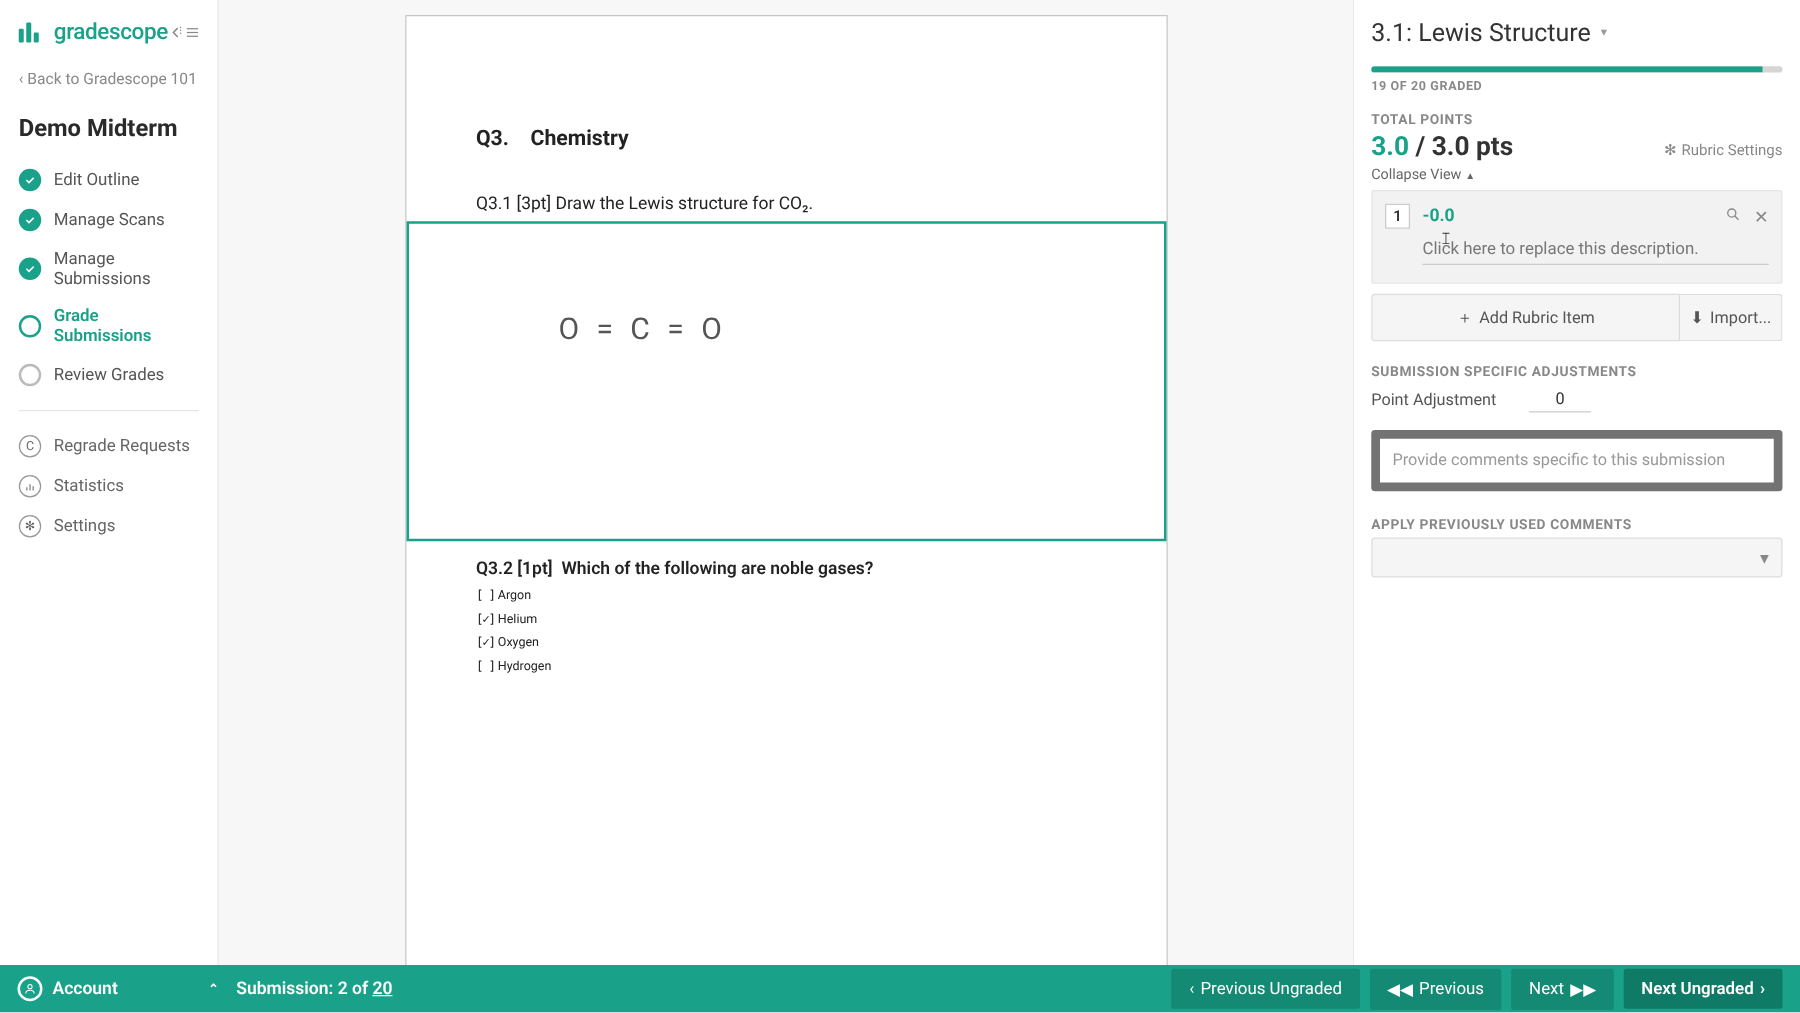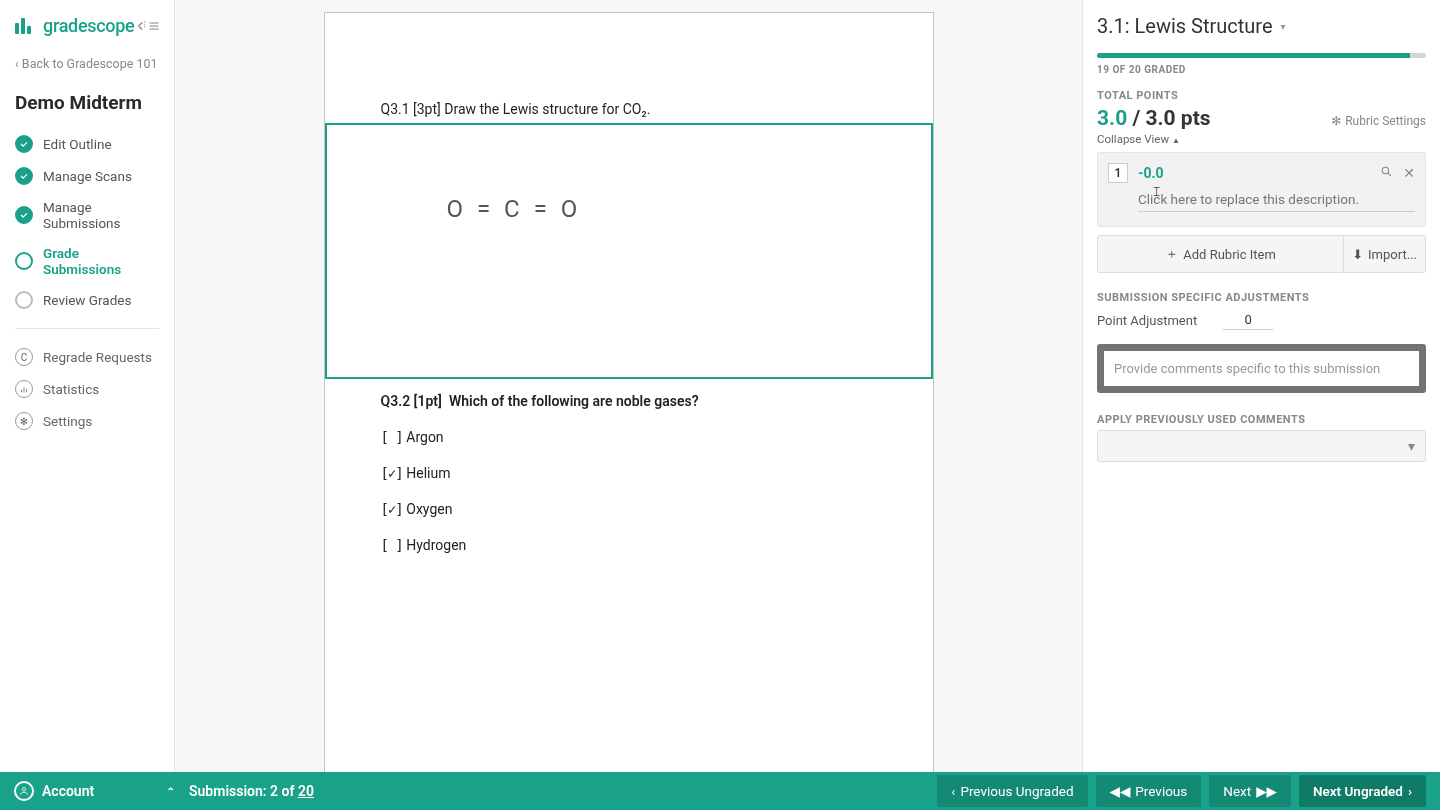--- a/index.html
+++ b/index.html
@@ -31,21 +31,21 @@
 .nav-sec { display:flex; align-items:center; gap:10px; padding:7px 0; font-size:13.5px; color:#666; cursor:pointer; }
 .nav-sec .sec-icon { width:18px; height:18px; border:1.5px solid #999; border-radius:50%; display:flex; align-items:center; justify-content:center; font-size:10px; color:#666; flex-shrink:0; }
 
 
 .content { flex:1; background:#f7f7f7; display:flex; justify-content:center; overflow:auto; padding-top:12px; }
 .page { width:610px; min-height:900px; background:#fff; border:1px solid #c5c5c5; position:relative; padding: 88px 56px 40px 56px; font-family: Georgia, serif; color:#222; }
 .q-heading { font-size:17px; font-weight:700; margin-bottom:34px; }
 .q-sub { font-size:14px; margin-bottom:6px; }
 .answer-box { border:2px solid #1aa189; height:256px; margin: 0 -56px 14px -56px; padding: 70px 0 0 120px; font-family: "Comic Sans MS", cursive; font-size:24px; letter-spacing:4px; color:#555; }
 .q3-2-list { list-style:none; }
-.q3-2-list li { font-size:14px; margin:20px 0; }
+.q3-2-list li { font-size:10px; margin:8px 0; }
 .chk { font-family: monospace; letter-spacing:-1px; }
 
 
 .right { width:358px; border-left:1px solid #e5e5e5; padding: 14px 14px 0 14px; overflow:auto; }
 .q-title-row { display:flex; align-items:center; gap:8px; font-size:20px; color:#333; margin-bottom:15px; }
 .q-title-row .chev { color:#999; }
 .progress-bar { height:5px; background:#d5d5d5; border-radius:3px; overflow:hidden; margin-bottom:6px; }
 .progress-fill { height:100%; width:95%; background:#1aa189; }
 .progress-label { font-size:10px; font-weight:700; letter-spacing:0.5px; color:#888; margin-bottom:14px; }
 .section-label { font-size:11px; font-weight:700; letter-spacing:0.5px; color:#888; margin-bottom:4px; }
@@ -169,20 +169,21 @@
       <span>Statistics</span>
     </div>
     <div class="nav-sec">
       <span class="sec-icon">✻</span>
       <span>Settings</span>
     </div>
   </aside>
 
   <main class="content">
     <div class="page">
+      <div class="q-heading">Q3. Chemistry</div>
       <div class="q-sub">Q3.1 [3pt] Draw the Lewis structure for CO₂.</div>
       <div class="answer-box">
         <span>O = C = O</span>
       </div>
       <div class="q-sub" style="font-weight:600;">Q3.2 [1pt] Which of the following are noble gases?</div>
       <ul class="q3-2-list">
         <li><span class="chk">[ ]</span> <span>Argon</span></li>
         <li><span class="chk">[✓]</span> <span>Helium</span></li>
         <li><span class="chk">[✓]</span> <span>Oxygen</span></li>
         <li><span class="chk">[ ]</span> <span>Hydrogen</span></li>

